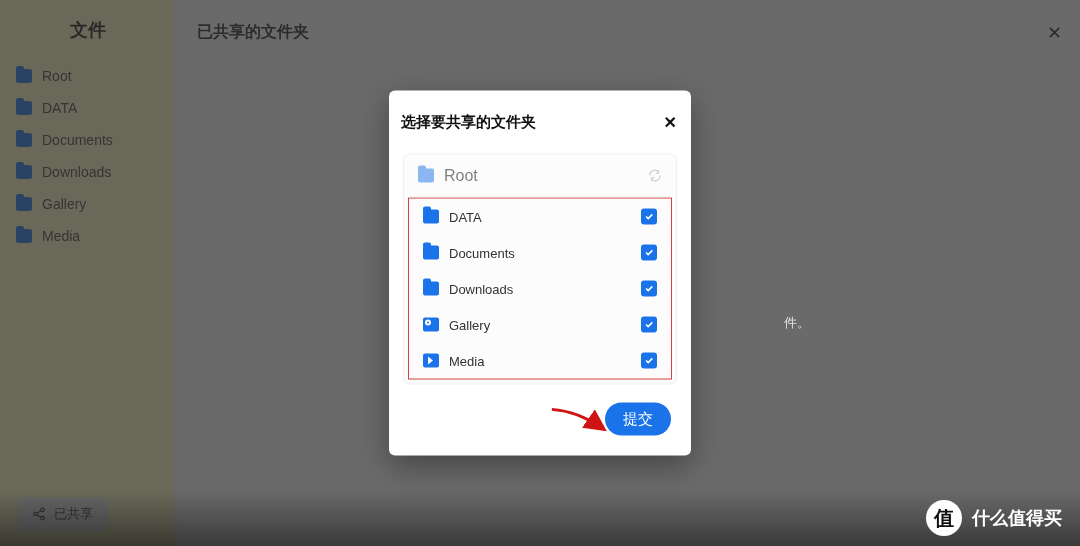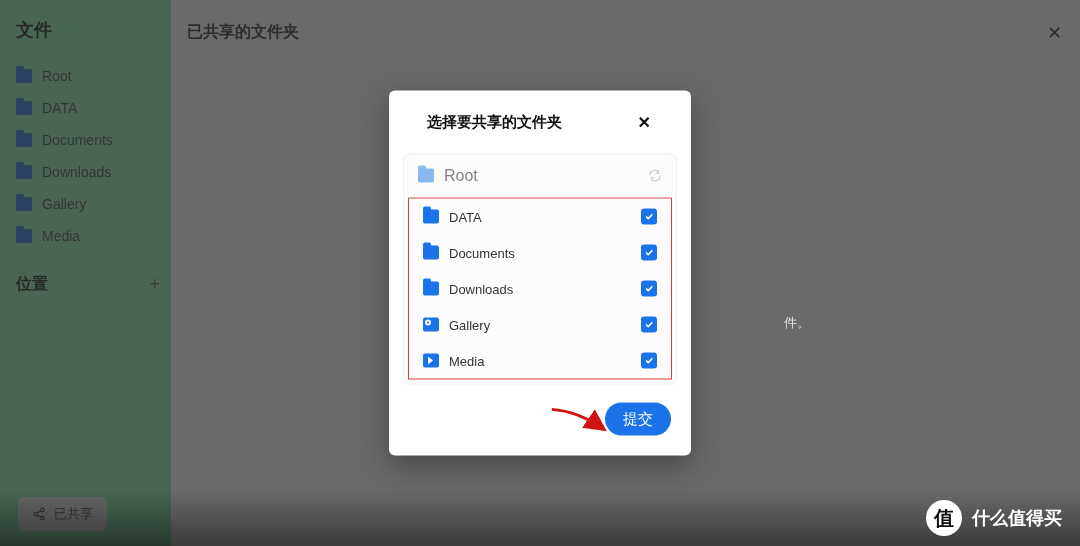--- a/index.html
+++ b/index.html
@@ -2,58 +2,58 @@
 <html><head>
 <meta charset="utf-8">
 <style>
   * { box-sizing: border-box; margin: 0; padding: 0; }
   html, body { width: 1080px; height: 546px; overflow: hidden; font-family: "Helvetica Neue", Arial, "PingFang SC", "Microsoft YaHei", sans-serif; }
   body { position: relative; background: #f9fafb; }
 
   
   .sidebar {
     position: absolute; left: 0; top: 0; width: 175px; height: 100%;
-    background: #86efac; border-right: 1px solid #eee; padding: 18px 14px 0 16px;
+    background: #fef9c3; border-right: 1px solid #eee; padding: 18px 14px 0 16px; text-align: center;
   }
   .sb-title { font-size: 18px; font-weight: 700; color: #111; margin-bottom: 18px; }
   .sb-item { display: flex; align-items: center; gap: 10px; font-size: 14px; color: #3c4044; padding: 8px 0; cursor: pointer; }
   .sb-item .ficon { width: 16px; height: 14px; border-radius: 2px; background: #1a73e8; display: inline-block; position: relative; }
   .sb-item .ficon::before { content: ""; position: absolute; left: 0; top: -3px; width: 8px; height: 4px; background: #1a73e8; border-radius: 2px 2px 0 0; }
   .sb-section { display: flex; align-items:center; justify-content:space-between; margin-top: 22px; }
   .sb-section .t { font-size: 16px; font-weight: 700; color: #111; }
   .plus { font-size: 18px; color: #555; cursor: pointer; }
 
   .pill-share {
     position: absolute; left: 18px; bottom: 15px;
     background: #f0f1f2; border-radius: 6px; padding: 8px 14px;
     display: flex; align-items: center; gap: 8px;
     font-size: 13px; color: #3a3d40; cursor: pointer;
   }
   .share-ico { width: 14px; height: 14px; }
 
   
   .content {
-    position: absolute; left: 171px; top: 0; right: 0; height: 100%;
+    position: absolute; left: 181px; top: 0; right: 0; height: 100%;
     background: #fff;
   }
   .page-title { font-size: 16px; font-weight: 700; color: #222; padding: 22px 16px 0; }
   .close-page { position: absolute; right: 18px; top: 22px; font-size: 18px; color: #222; cursor: pointer; }
 
   
   .overlay {
     position: absolute; inset: 0; background: rgba(49,49,49,0.72);
   }
 
   
   .modal {
     position: absolute; left: 50%; top: 50%; transform: translate(-50%, -50%);
     width: 302px; background: #fff; border-radius: 6px;
     box-shadow: 0 10px 30px rgba(0,0,0,.35);
   }
-  .modal-header { display: flex; align-items: center; justify-content: space-between; padding: 20px 38px 4px; }
+  .modal-header { display: flex; align-items: center; justify-content: space-between; padding: 20px 12px 4px; }
   .modal-title { font-size: 15px; font-weight: 700; color: #111; }
   .modal-close { font-size: 16px; font-weight: 700; color: #111; cursor: pointer; padding: 2px; }
 
   .folder-panel {
     margin: 16px 14px 0; border: 1px solid #eceff3; border-radius: 6px;
     overflow: hidden; background: #fcfcfd;
   }
   .root-row {
     display: flex; align-items: center; justify-content: space-between;
     padding: 12px 14px; border-bottom: 1px solid #eef0f3;
@@ -121,24 +121,20 @@
   </div>
   <div class="sb-item">
     <span class="ficon"></span>
     <span>Gallery</span>
   </div>
   <div class="sb-item">
     <span class="ficon"></span>
     <span>Media</span>
   </div>
 
-  <div class="sb-section">
-    <span class="t">位置</span>
-    <span class="plus">+</span>
-  </div>
 </div>
 
 <div class="pill-share">
   <svg class="share-ico" viewBox="0 0 24 24" fill="none" stroke="#3a3d40" stroke-width="2">
     <circle cx="18" cy="5" r="3"></circle>
       <circle cx="6" cy="12" r="3"></circle>
       <circle cx="18" cy="19" r="3"></circle>
     <path d="M8.6 10.6l6.8-4.2M8.6 13.4l6.8 4.2"></path>
   </svg>
   <span>已共享</span>

